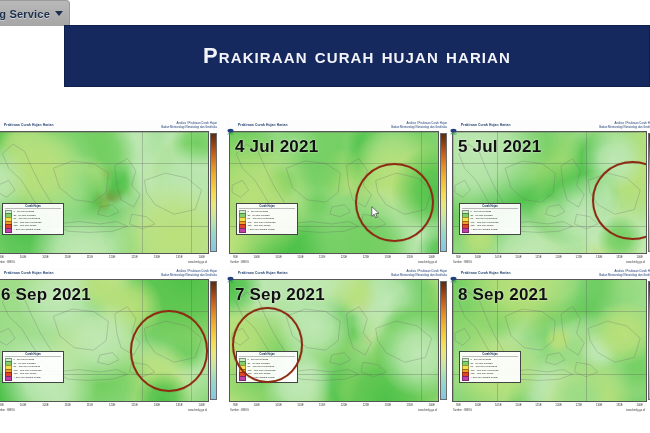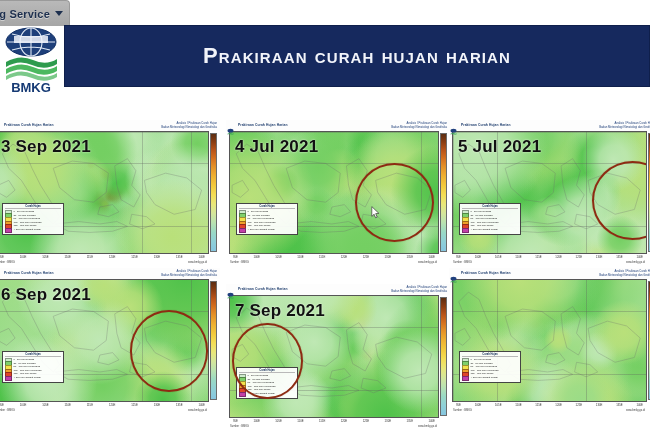--- a/index.html
+++ b/index.html
@@ -189,33 +189,20 @@
 </head>
 <body>
 
 <div id="app-root">
 
   <div class="browser-tab">
     <span class="tab-label">ing Service</span>
     <span class="tab-caret"></span>
   </div>
 
-  <div class="bmkg-logo">
-    <svg viewBox="0 0 62 72" xmlns="http://www.w3.org/2000/svg">
-      <ellipse cx="31" cy="20" rx="25" ry="14" fill="#1e3f7a"></ellipse>
-      <ellipse cx="31" cy="20" rx="25" ry="14" fill="none" stroke="#123066" stroke-width="1"></ellipse>
-      <path d="M7 20 H55 M31 6 V34 M12 12 Q31 18 50 12 M12 28 Q31 22 50 28" stroke="#dfe8f5" stroke-width="1.1" fill="none"></path>
-      <ellipse cx="31" cy="20" rx="11" ry="14" fill="none" stroke="#dfe8f5" stroke-width="1.1"></ellipse>
-      <rect x="14" y="14" width="34" height="7" fill="#f2f5fb" opacity="0.85"></rect>
-      <path d="M6 40 Q20 32 33 38 Q46 44 57 37 L57 42 Q45 49 32 43 Q19 37 6 45 Z" fill="#2e9b4e"></path>
-      <path d="M6 47 Q20 39 33 45 Q46 51 57 44 L57 49 Q45 56 32 50 Q19 44 6 52 Z" fill="#4cb85f"></path>
-      <path d="M6 54 Q20 46 33 52 Q46 58 57 51 L57 55 Q45 62 32 56 Q19 50 6 58 Z" fill="#7cc98a"></path>
-      <text x="31" y="70" text-anchor="middle" font-family="Liberation Sans, sans-serif" font-size="13" font-weight="700" fill="#163a74">BMKG</text>
-    </svg>
-  </div>
 
   <div class="title-banner">
     <span class="title-text">Prakiraan Curah Hujan Harian</span>
   </div>
 
   <div class="panel-grid">
       <div class="map-panel" style="left: -8px; top: 0px; width: 228px; height: 148px;">
         <div class="panel-header">
           <span class="ph-left" style="margin-left: 9px;">Prakiraan Curah Hujan Harian</span>
           <span class="ph-right">
@@ -261,21 +248,20 @@
               <span class="legend-swatch" style="background: rgb(224, 69, 42);"></span>
               <span class="legend-label">151 - 300 mm  Tinggi</span>
             </div>
             <div class="legend-row">
               <span class="legend-swatch" style="background: rgb(194, 63, 168);"></span>
               <span class="legend-label">&gt; 300 mm  Sangat Tinggi</span>
             </div>
           </div>
         </div>
         <div class="color-scale"></div>
-        <div class="date-label">3 Sep 2021</div>
         <div class="axis-x">
           <span>95E</span>
           <span>100E</span>
           <span>105E</span>
           <span>110E</span>
           <span>115E</span>
           <span>120E</span>
           <span>125E</span>
           <span>130E</span>
           <span>135E</span>
@@ -498,21 +484,21 @@
           <span>115E</span>
           <span>120E</span>
           <span>125E</span>
           <span>130E</span>
           <span>135E</span>
           <span>140E</span>
         </div>
         <div class="axis-credit">Sumber : BMKG</div>
         <div class="axis-credit-r">www.bmkg.go.id</div>
       </div>
-      <div class="map-panel" style="left: 226px; top: 164px; width: 224px; height: 148px;">
+      <div class="map-panel" style="left: 226px; top: 148px; width: 224px; height: 148px;">
         <div class="panel-header">
           <div class="ph-logo"><svg viewBox="0 0 8 9">
               <ellipse cx="4" cy="3" rx="3.4" ry="2.2" fill="#20407d"></ellipse>
               <path d="M0.6 6.6 Q3 5.2 5.4 6.2 Q7 6.8 7.6 6.1 L7.6 7 Q6 7.8 4 7 Q2 6.3 0.6 7.4 Z" fill="#37a055"></path>
             </svg></div>
           <span class="ph-left" style="margin-left: 9px;">Prakiraan Curah Hujan Harian</span>
           <span class="ph-right">
             <div>Analisis / Prakiraan Curah Hujan</div>
             <div>Badan Meteorologi Klimatologi dan Geofisika</div>
           </span>
@@ -629,20 +615,21 @@
               <span class="legend-swatch" style="background: rgb(224, 69, 42);"></span>
               <span class="legend-label">151 - 300 mm  Tinggi</span>
             </div>
             <div class="legend-row">
               <span class="legend-swatch" style="background: rgb(194, 63, 168);"></span>
               <span class="legend-label">&gt; 300 mm  Sangat Tinggi</span>
             </div>
           </div>
         </div>
         <div class="color-scale"></div>
+        <div class="date-label">8 Sep 2021</div>
         <div class="axis-x">
           <span>95E</span>
           <span>100E</span>
           <span>105E</span>
           <span>110E</span>
           <span>115E</span>
           <span>120E</span>
           <span>125E</span>
           <span>130E</span>
           <span>135E</span>

